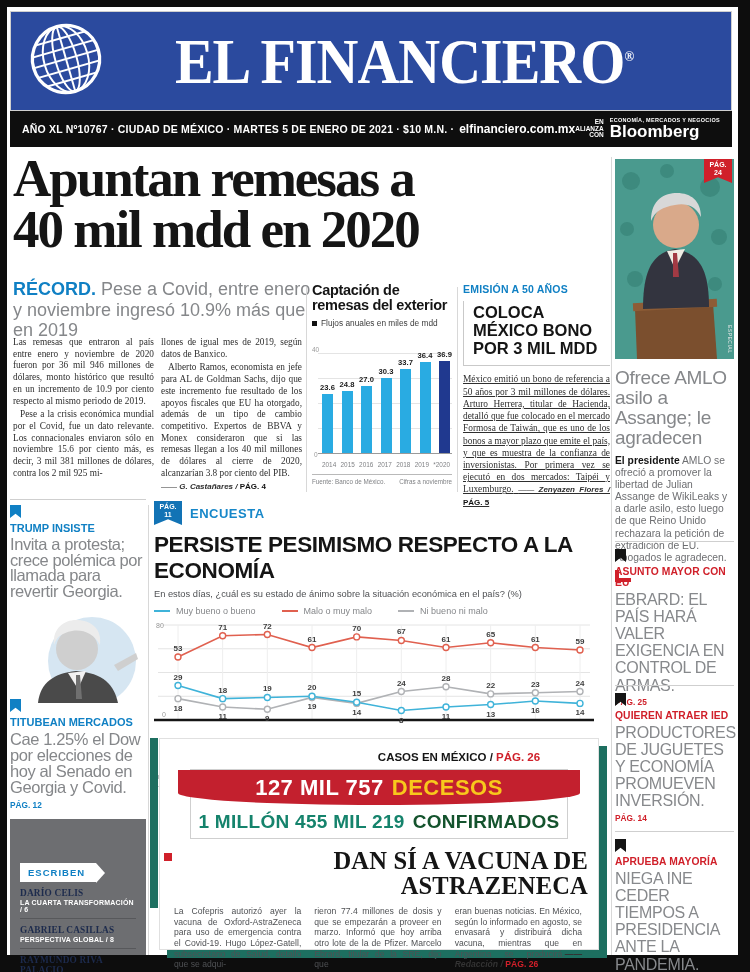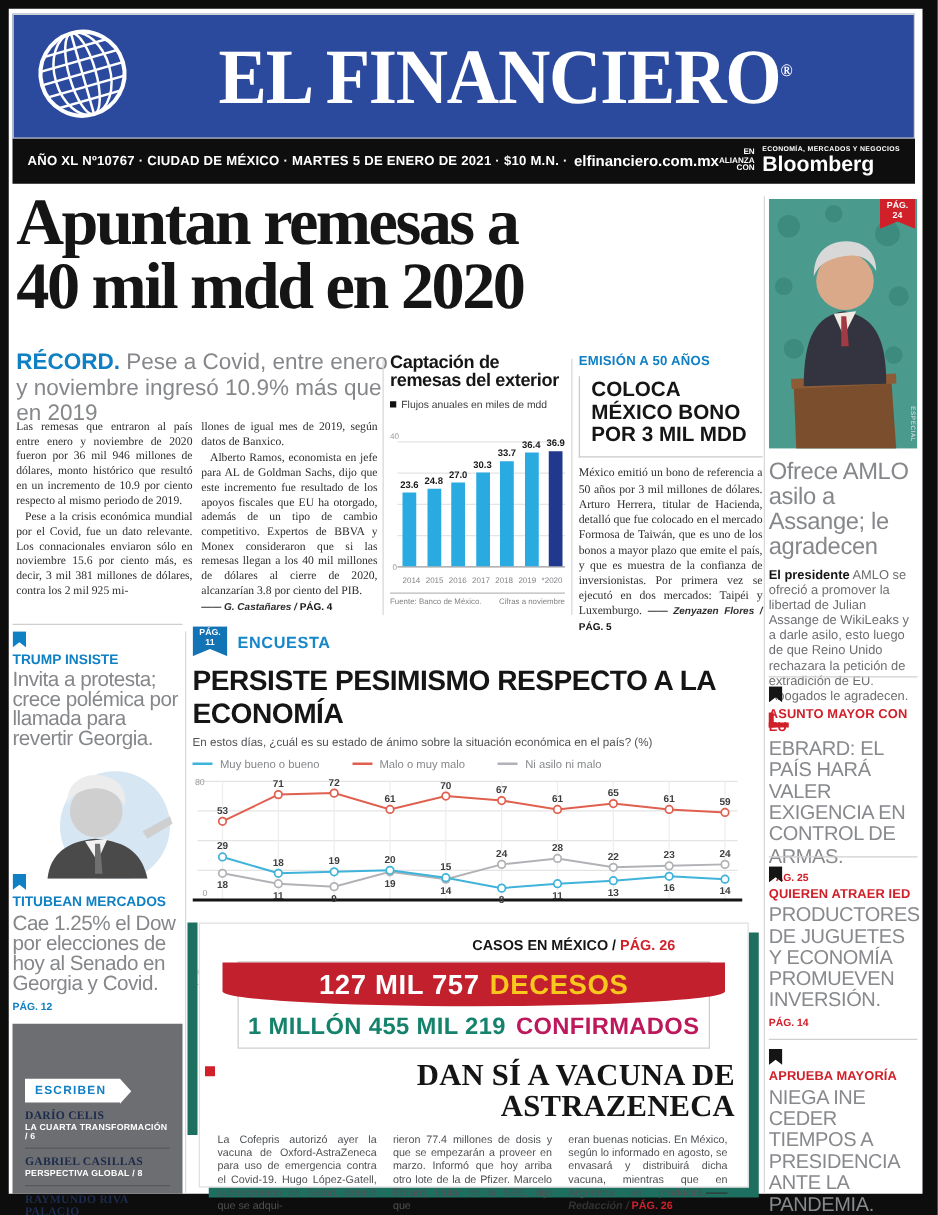--- a/index.html
+++ b/index.html
@@ -61,21 +61,21 @@
   .ylab{position:absolute;font-size:6.5px;color:#9a9a9a;}
   .chart1-src{display:flex;justify-content:space-between;border-top:1px solid #b9b9b9;
               margin-top:6px;padding-top:3px;font-size:6.3px;color:#808285;}
 
   
   .bond{position:absolute;left:456px;top:276px;width:147px;}
   .bond-kicker{color:#1080c4;font-weight:bold;font-size:10.5px;letter-spacing:.2px;}
   .bond-title{margin-top:6px;border-left:1px solid #c9c9c9;border-bottom:1px solid #c9c9c9;
               padding:2px 0 8px 9px;font-size:16.5px;font-weight:bold;color:#151515;line-height:1.1;}
   .bond-body{margin-top:7px;font-size:9.4px;line-height:1.3;color:#2e2e2e;
-             font-family:"Liberation Serif",serif;text-align:justify;}
+             font-family:"Liberation Serif",serif;text-align:justify;text-decoration:underline;}
 
   
   .amlo{position:absolute;left:608px;top:152px;width:119px;}
   .photo-frame{position:relative;width:119px;height:200px;overflow:hidden;}
   .ptag{position:absolute;width:28px;height:24px;display:flex;flex-direction:column;align-items:center;
         justify-content:flex-start;color:#fff;font-weight:bold;font-size:7px;line-height:1.1;padding-top:2px;
         clip-path:polygon(0 0,100% 0,100% 100%,50% 76%,0 100%);}
   .ptag-red{background:#d0202a;right:2px;top:0;}
   .photo-credit{position:absolute;right:1px;bottom:6px;font-size:5px;color:#e8e8e8;
                 writing-mode:vertical-rl;letter-spacing:.5px;}
@@ -141,21 +141,21 @@
   .covid-cases{margin-left:160px;text-align:center;padding-top:12px;font-size:11.5px;font-weight:bold;color:#151515;}
   .covid-cases .pg{color:#d0202a;}
   .numbox{margin:6px 30px 0;border:1px solid #cfcfcf;background:#fff;}
   .ribbon{margin:0 -13px;height:35px;background:#c3202e;border-radius:0 0 50% 50%/0 0 12px 12px;
           display:flex;align-items:center;justify-content:center;gap:8px;
           font-size:22px;font-weight:bold;color:#fff;letter-spacing:.5px;}
   .ribbon .dec{color:#f8c81c;}
   .confline{height:33px;display:flex;align-items:center;justify-content:center;gap:8px;
             font-size:19px;font-weight:bold;letter-spacing:.3px;}
   .confline .num{color:#15836c;}
-  .confline .lab{color:#be185d;}
+  .confline .lab{color:#14532d;}
   .covid-headrow{display:flex;margin:10px 10px 0 4px;text-align:right;}
   .redsq{width:8px;height:8px;background:#d0202a;margin-top:4px;flex:0 0 auto;}
   .covid-head{font-family:"Liberation Serif",serif;font-weight:bold;font-size:24.5px;color:#151515;
               letter-spacing:.2px;margin-left:8px;line-height:1;}
   .covid-cols{display:flex;gap:13px;margin:8px 16px 0 14px;}
   .covid-cols>div{flex:1;font-size:8.6px;line-height:1.24;color:#4f5154;text-align:justify;}
   .covid-by{font-weight:bold;font-style:italic;color:#333;}
   .covid-by .pg{color:#d0202a;font-style:normal;}
 </style>
 </head>
@@ -412,21 +412,21 @@
         <span class="leg-item">
             <span class="leg-swatch" style="background: rgb(63, 179, 217);"></span>
             <span class="leg-label">Muy bueno o bueno</span>
           </span>
         <span class="leg-item">
             <span class="leg-swatch" style="background: rgb(224, 96, 79);"></span>
             <span class="leg-label">Malo o muy malo</span>
           </span>
         <span class="leg-item">
             <span class="leg-swatch" style="background: rgb(176, 178, 181);"></span>
-            <span class="leg-label">Ni asilo ni malo</span>
+            <span class="leg-label">Ni bueno ni malo</span>
           </span>
       </div>
       <div class="poll-chartwrap">
         <svg width="440" height="112" viewBox="0 0 440 112">
             <line x1="4" y1="76.25" x2="436" y2="76.25" stroke="#e4e4e4" stroke-width="1"></line>
             <line x1="4" y1="52.5" x2="436" y2="52.5" stroke="#e4e4e4" stroke-width="1"></line>
             <line x1="4" y1="28.75" x2="436" y2="28.75" stroke="#e4e4e4" stroke-width="1"></line>
             <line x1="4" y1="5" x2="436" y2="5" stroke="#e4e4e4" stroke-width="1"></line>
             <line x1="24" y1="5" x2="24" y2="100" stroke="#eeeeee" stroke-width="1"></line>
             <line x1="68.66666666666666" y1="5" x2="68.66666666666666" y2="100" stroke="#eeeeee" stroke-width="1"></line>

